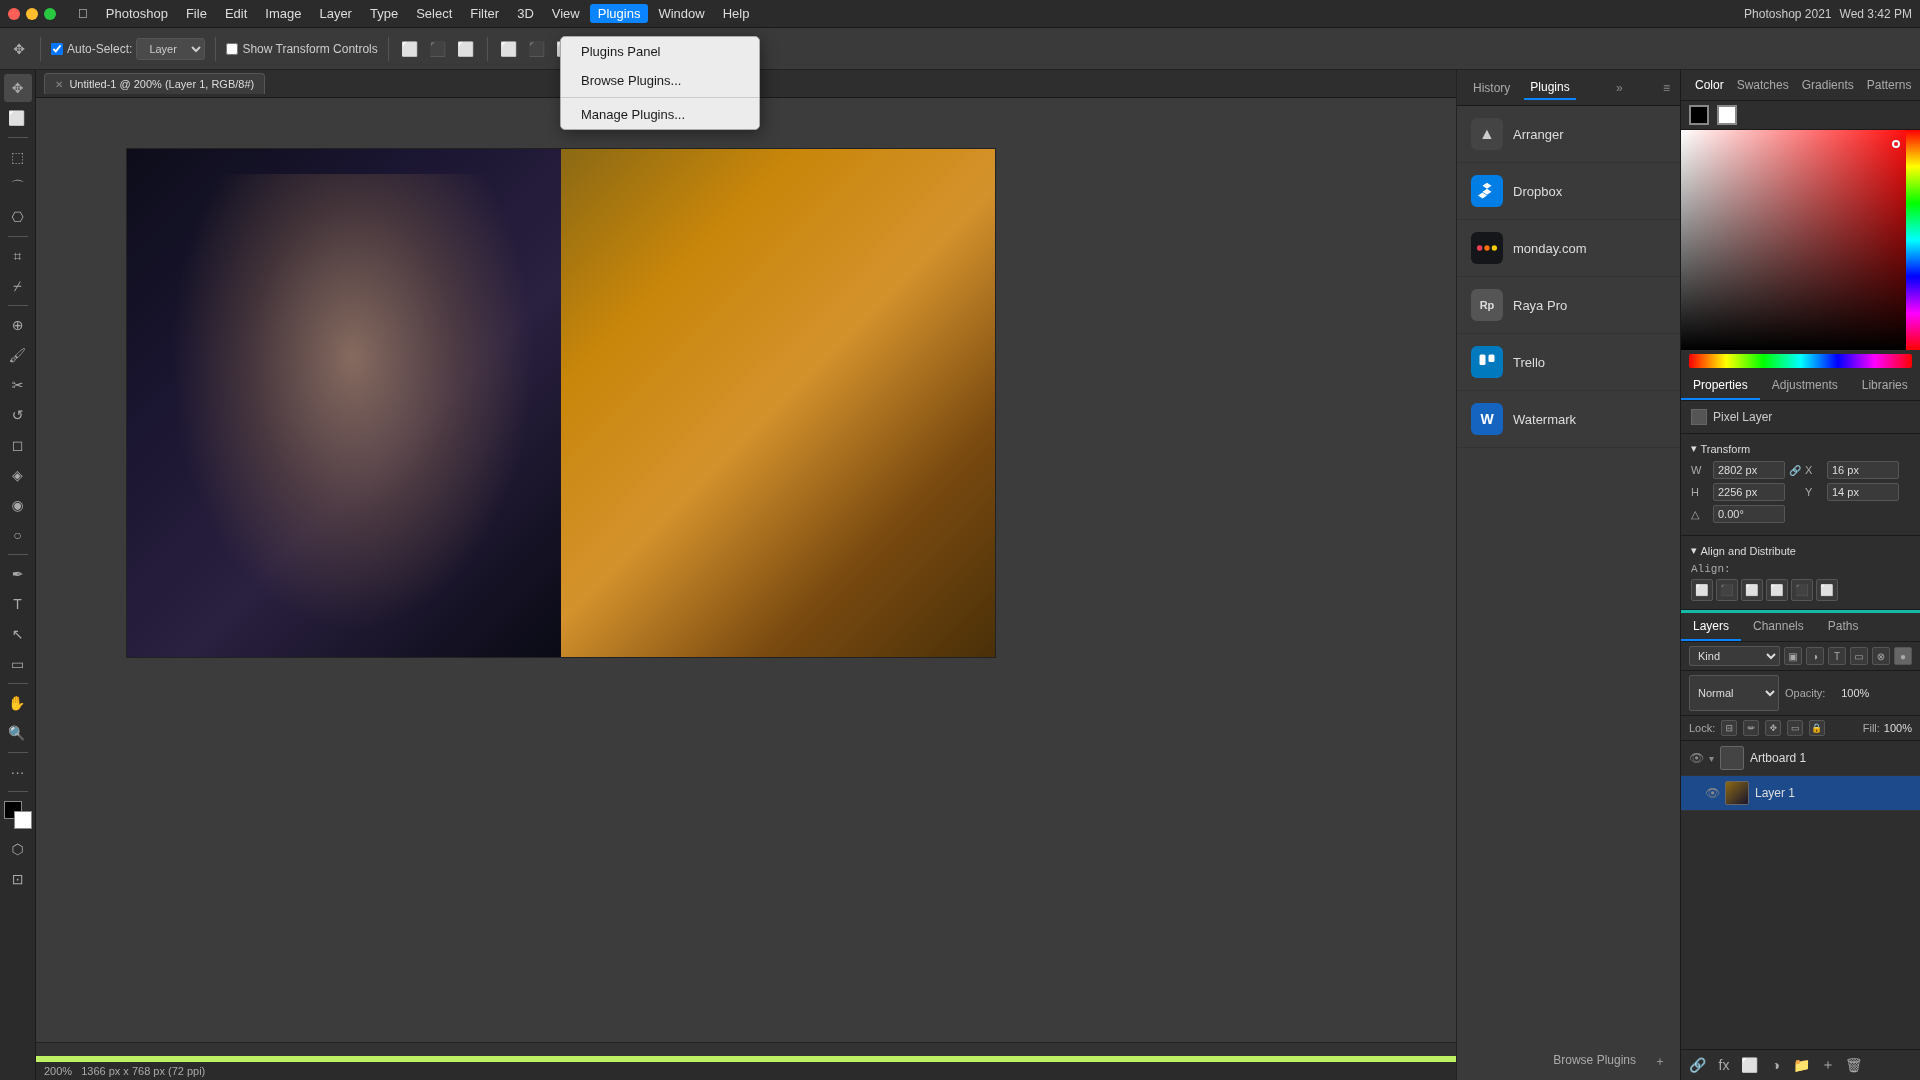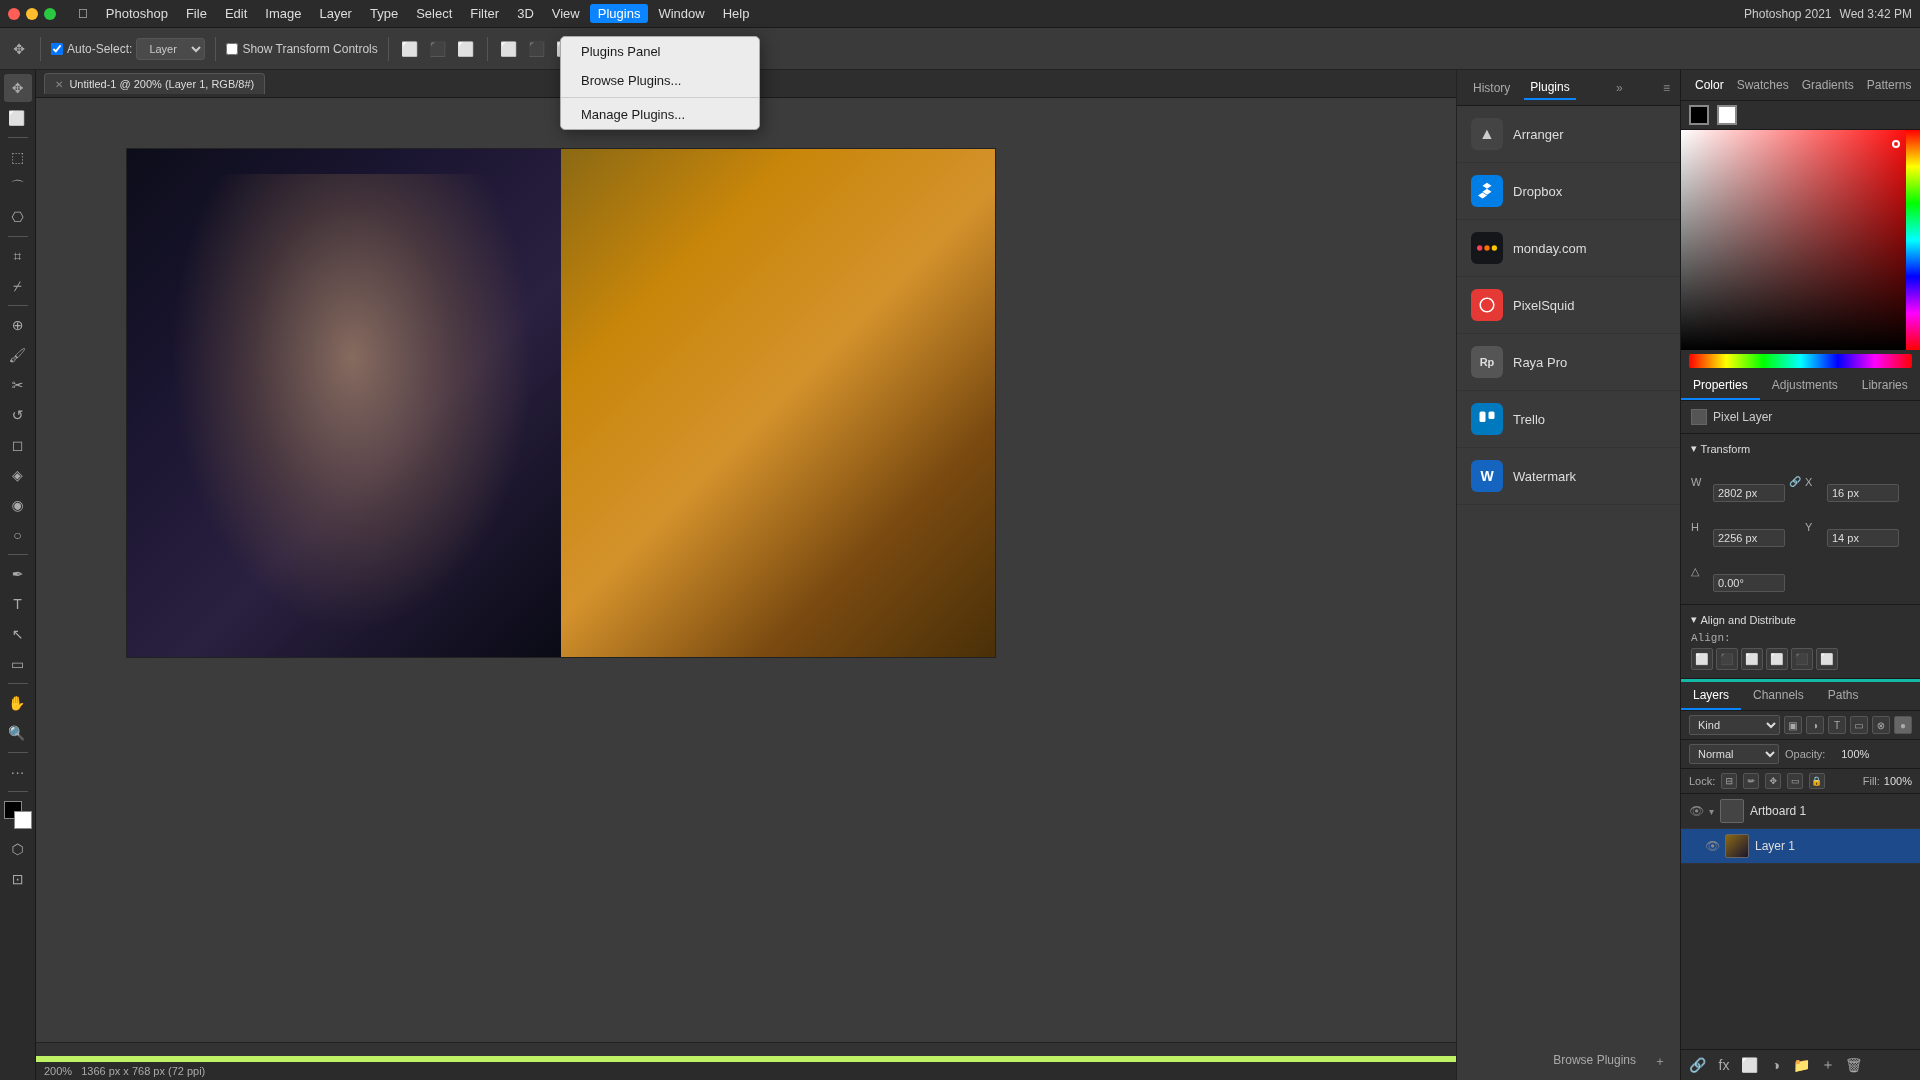--- a/index.html
+++ b/index.html
@@ -354,21 +354,20 @@
     }
     .prop-label { font-size: 11px; color: #aaa; width: 18px; }
     .prop-input {
       background: #3a3a3a;
       border: 1px solid #555;
       color: #ddd;
       font-size: 11px;
       padding: 2px 4px;
       width: 72px;
       border-radius: 2px;
-      margin-top: 23px;
     }
     .prop-link { color: #888; font-size: 10px; width: 12px; text-align: center; }
 
     .align-buttons {
       display: flex;
       gap: 3px;
       flex-wrap: wrap;
       margin-top: 4px;
     }
     .align-btn {
@@ -435,21 +434,21 @@
       align-items: center;
       padding: 4px 8px;
       gap: 6px;
       border-bottom: 1px solid #1a1a1a;
     }
     .blend-select {
       background: #3a3a3a;
       border: 1px solid #555;
       color: #ddd;
       font-size: 11px;
-      padding: 2px 4px;
+      padding: 10px 4px;
       border-radius: 2px;
       width: 90px;
     }
     .opacity-row {
       display: flex; align-items: center; gap: 4px;
     }
     .opacity-label { font-size: 11px; color: #aaa; }
     .opacity-val { font-size: 11px; color: #ddd; width: 40px; text-align: right; }
     .layers-lock {
       display: flex;
@@ -680,28 +679,20 @@
       <div class="plugin-icon" style="background:#151619;">
         <svg width="20" height="12" viewBox="0 0 30 12">
             <circle cx="4" cy="6" r="4" fill="#ff3d57"></circle>
             <circle cx="15" cy="6" r="4" fill="#ff7000"></circle>
             <circle cx="26" cy="6" r="4" fill="#ffcb00"></circle>
           </svg>
       </div>
       <span class="plugin-name">monday.com</span>
     </div>
     <div class="plugin-item">
-      <div class="plugin-icon" style="background:#e53935;">
-        <svg width="18" height="18" viewBox="0 0 24 24" fill="white">
-            <path d="M12 2C6.48 2 2 6.48 2 12s4.48 10 10 10 10-4.48 10-10S17.52 2 12 2zm0 18c-4.42 0-8-3.58-8-8s3.58-8 8-8 8 3.58 8 8-3.58 8-8 8z"></path>
-          </svg>
-      </div>
-      <span class="plugin-name">PixelSquid</span>
-    </div>
-    <div class="plugin-item">
       <div class="plugin-icon" style="background:#555;font-size:11px;font-weight:bold;color:#ddd;">Rp</div>
       <span class="plugin-name">Raya Pro</span>
     </div>
     <div class="plugin-item">
       <div class="plugin-icon" style="background:#0079bf;">
         <svg width="18" height="18" viewBox="0 0 24 24" fill="white">
             <rect x="2" y="2" width="8" height="14" rx="2"></rect>
             <rect x="14" y="2" width="8" height="10" rx="2"></rect>
           </svg>
       </div>

